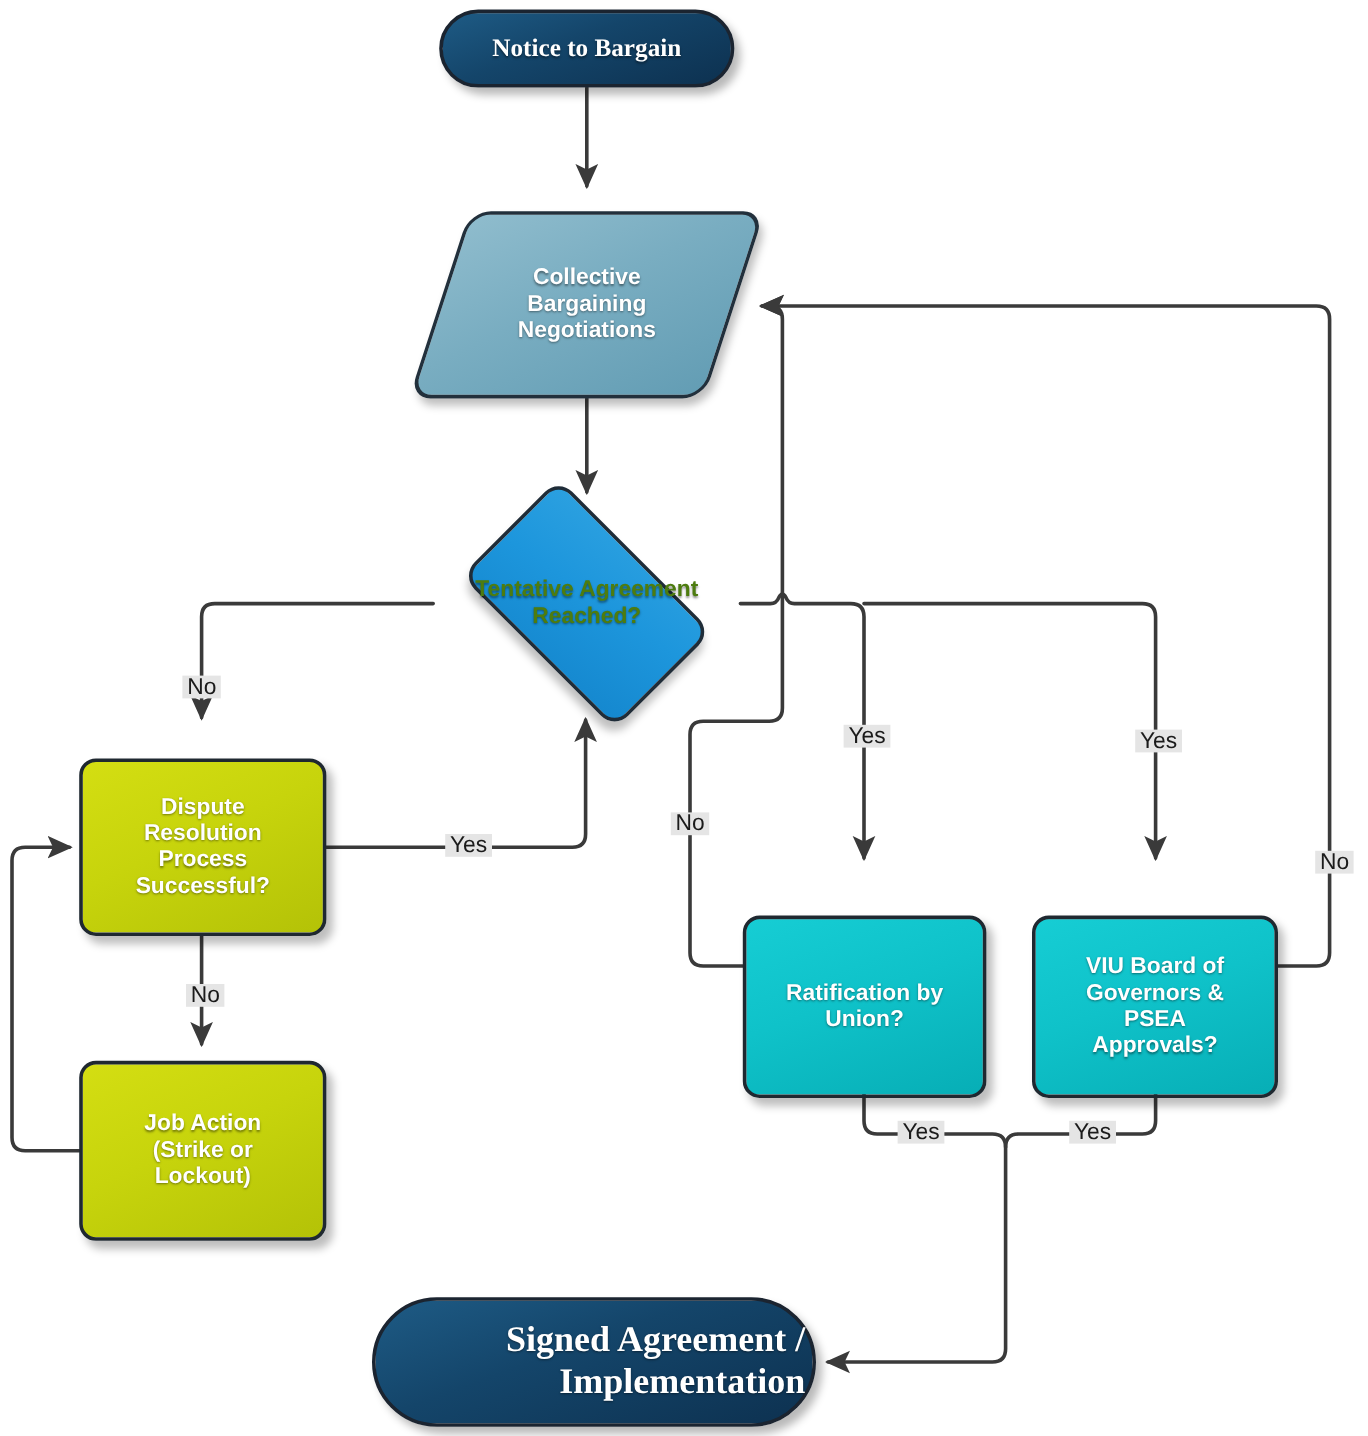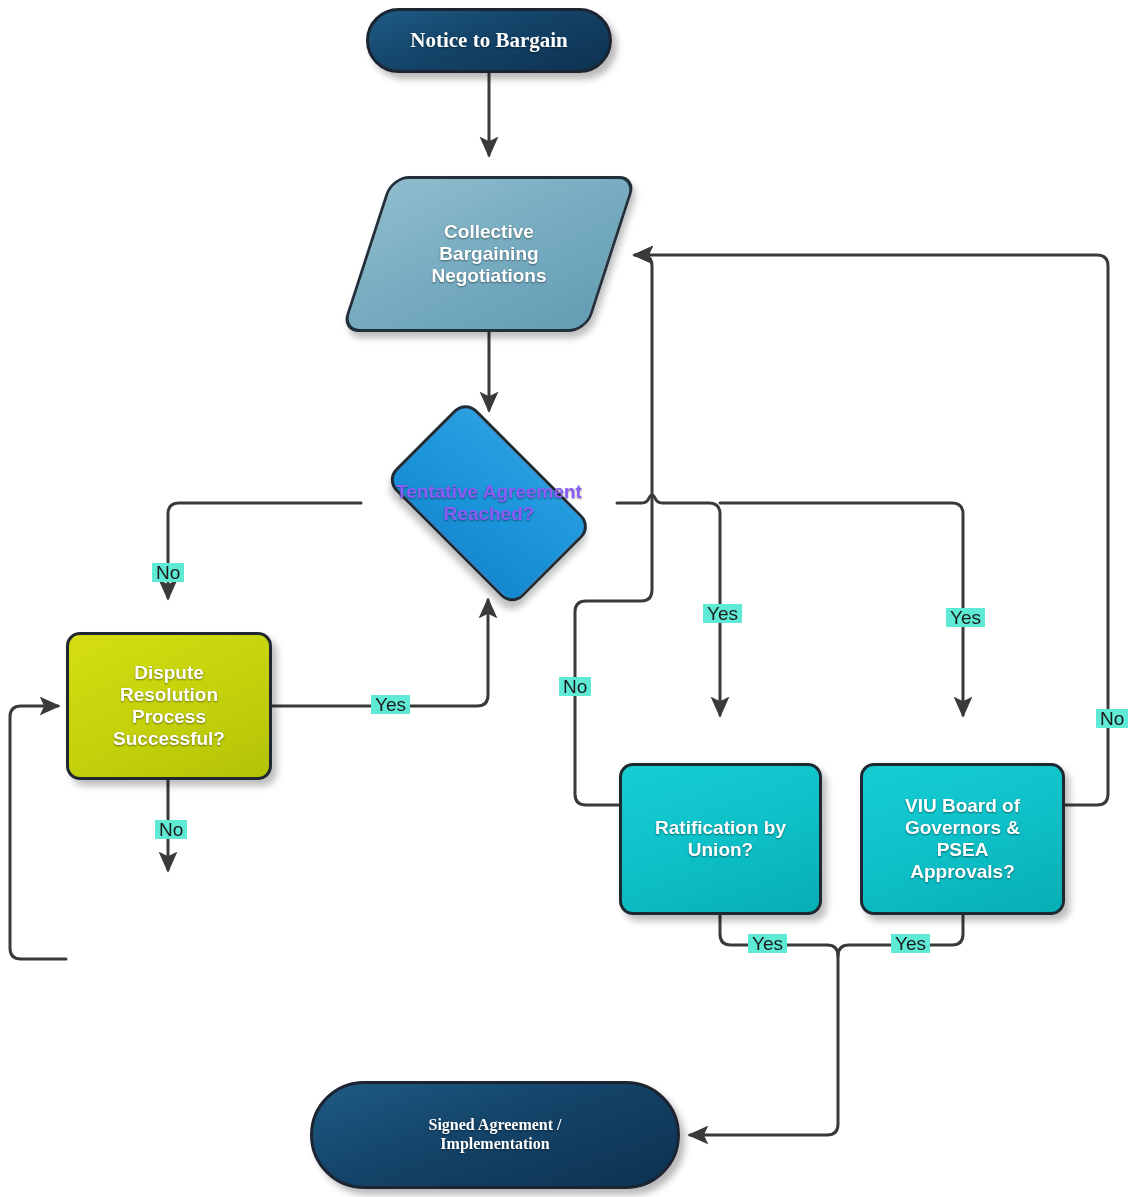--- a/index.html
+++ b/index.html
@@ -86,21 +86,21 @@
     box-sizing: border-box;
   }
   .n-diamond-text {
     position: absolute;
     left: 0; top: 0;
     width: 100%; height: 100%;
     display: flex;
     align-items: center;
     justify-content: center;
     text-align: center;
-    color: #8b5cf6;
+    color: #4d7c0f;
     font-weight: bold;
     line-height: 1.16;
     text-shadow: 0 1px 2px rgba(0,0,0,0.45);
   }
 
   
   .n-box {
     border-radius: 14px;
     border: 3px solid #1f2830;
     box-shadow: 5px 6px 7px rgba(0,0,0,0.26);
@@ -112,21 +112,21 @@
   .c-teal {
     background: linear-gradient(160deg, #16cdd4 0%, #0fc2c9 45%, #07aeb6 100%);
     margin-top: 32px;
   }
 
   .edge-label {
     position: absolute;
     font-family: "Liberation Sans", sans-serif;
     font-size: 19px;
     color: #1b1b1b;
-    background: #5eead4;
+    background: #e5e5e5;
     padding: 0 4px;
     z-index: 4;
     white-space: nowrap;
     line-height: 1;
   }
 </style>
 </head>
 <body>
 
 <div id="canvas">
@@ -184,34 +184,39 @@
     </div>
   </div>
 
   <div class="node n-box c-olive" style="left:66px; top:632px; width:206px; height:148px; font-size:19px;">
     <span class="label">Dispute
 Resolution
 Process
 Successful?</span>
   </div>
 
+  <div class="node n-box c-olive" style="left:66px; top:884px; width:206px; height:150px; font-size:19px;">
+    <span class="label">Job Action
+(Strike or
+Lockout)</span>
+  </div>
 
   <div class="node n-box c-teal" style="left:619px; top:731px; width:203px; height:152px; font-size:19px;">
     <span class="label">Ratification by
 Union?</span>
   </div>
 
   <div class="node n-box c-teal" style="left:860px; top:731px; width:205px; height:152px; font-size:19px;">
     <span class="label">VIU Board of
 Governors &amp;
 PSEA
 Approvals?</span>
   </div>
 
-  <div class="node n-terminator" style="left:310px; top:1081px; width:370px; height:108px; font-size:16px;">
+  <div class="node n-terminator" style="left:310px; top:1081px; width:370px; height:108px; font-size:30px;text-align:right;">
     <span class="label">Signed Agreement /
 Implementation</span>
   </div>
 
   <div class="edge-label" style="left:152px; top:563px;">No</div>
 
   <div class="edge-label" style="left:703px; top:604px;">Yes</div>
 
   <div class="edge-label" style="left:946px; top:608px;">Yes</div>
 

